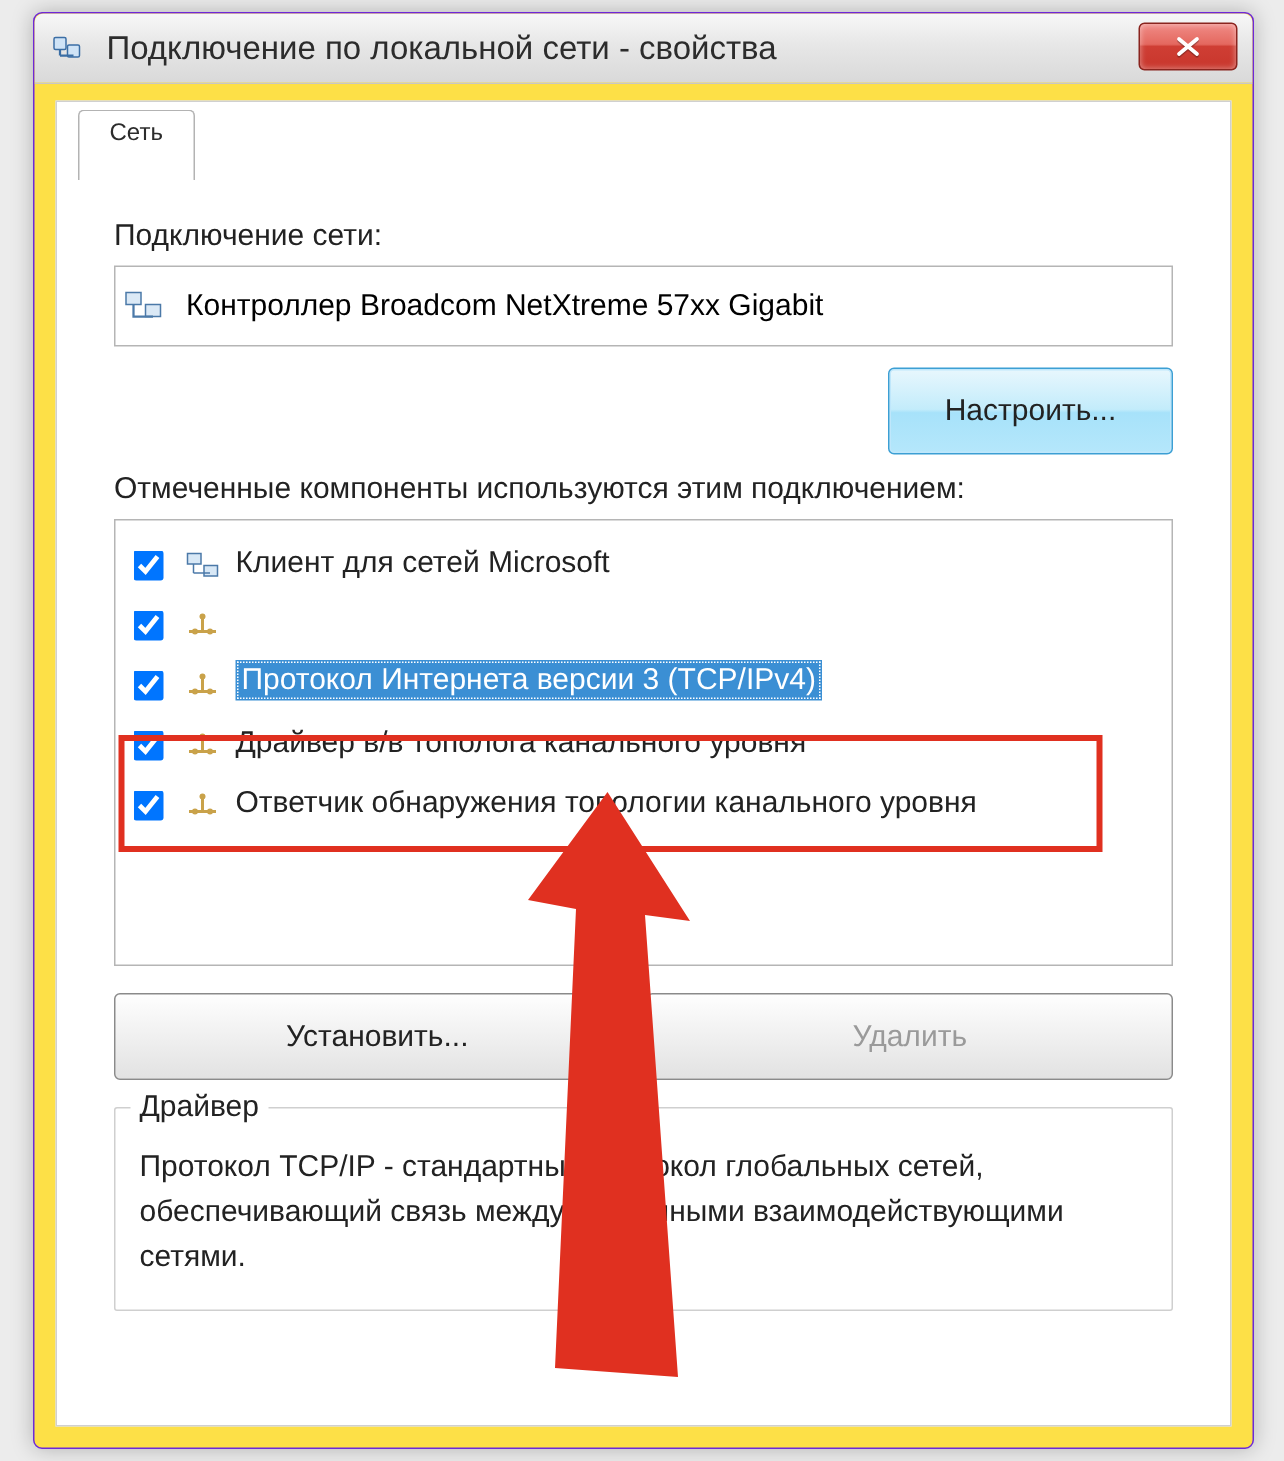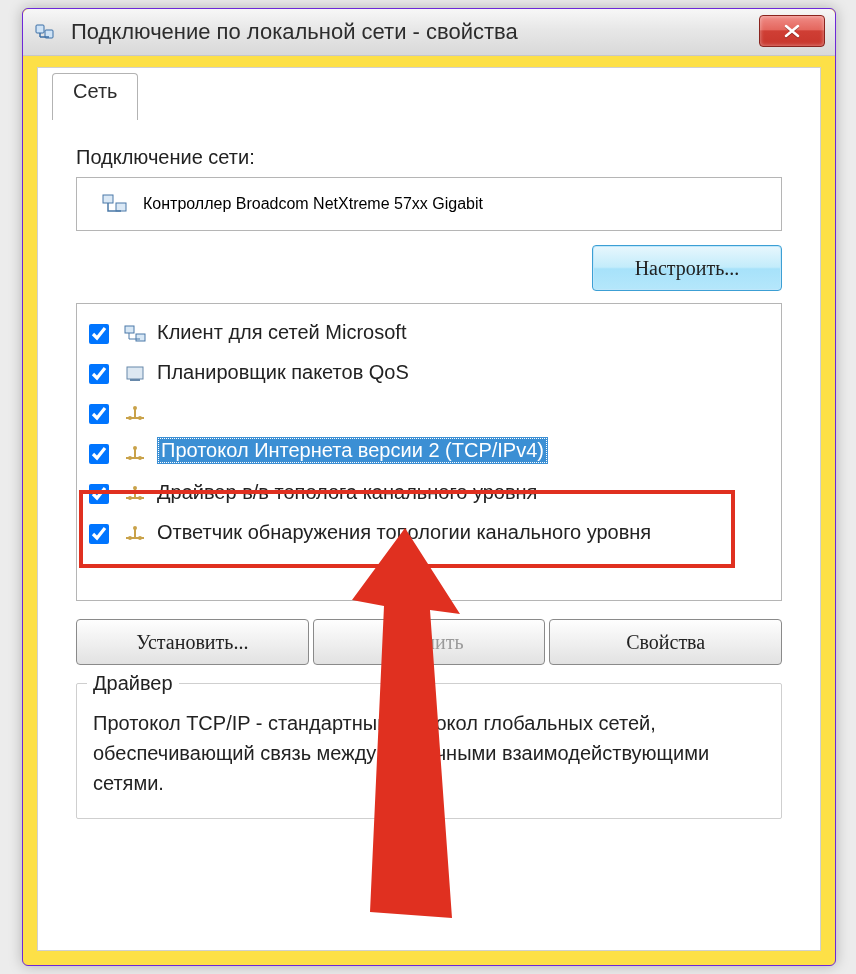--- a/index.html
+++ b/index.html
@@ -78,21 +78,21 @@
   .tab {
     position: absolute;
     bottom: -1px;
     left: 0;
     height: 40px;
     background: #fff;
     border: 1px solid #b3b3b3;
     border-bottom: 1px solid #fff;
     border-radius: 4px 4px 0 0;
     padding: 6px 20px 0 20px;
-    font-size: 20px;
+    font-size: 16px;
     color: #2c2c2c;
   }
   .tab-body {
     position: absolute;
     left: 14px; right: 14px;
     top: 52px; bottom: 14px;
     background: #fff;
   }
   .inner {
     padding: 26px 24px 10px 24px;
@@ -101,38 +101,38 @@
     font-size: 20px;
     color: #222;
     margin-bottom: 8px;
   }
   .device-box {
     border: 1px solid #b5b5b5;
     background: #fff;
     height: 52px;
     display: flex;
     align-items: center;
-    padding: 0 24px;
-    font-size: 16px;
+    padding: 0 5px;
+    font-size: 20px;
   }
   .device-box .nic-icon {
     width: 28px; height: 28px; margin-right: 14px;
     display: inline-flex; align-items: center; justify-content: center;
   }
   .cfg-btn-row {
     display: flex;
     justify-content: flex-end;
     margin-top: 14px;
     margin-bottom: 12px;
   }
   button.win {
-    height: 46px;
+    height: 58px;
     min-width: 190px;
     padding: 0 34px;
-    font-family: Liberation Serif, serif;
+    font-family: Liberation Sans, sans-serif;
     font-size: 20px;
     background: linear-gradient(to bottom,#fefefe,#e2e2e2);
     border: 1px solid #8a8a8a;
     border-radius: 4px;
     color: #222;
   }
   button.win.hot {
     background: linear-gradient(to bottom,#e8f7fd,#c3ecfb 48%,#a7e2fa 52%,#b5e7fb);
     border: 1px solid #3c9fd4;
     box-shadow: 0 0 0 1px #bfe7fb inset;
@@ -244,43 +244,34 @@
               <rect x="1" y="2" width="10" height="8" fill="#dbe9f6" stroke="#4b79a8"></rect>
               <rect x="14" y="10" width="10" height="8" fill="#dbe9f6" stroke="#4b79a8"></rect>
               <polyline points="6,10 6,18 19,18" fill="none" stroke="#4b79a8" stroke-width="1.5"></polyline>
             </svg>
           </span>
           <span>Контроллер Broadcom NetXtreme 57xx Gigabit</span>
         </div>
         <div class="cfg-btn-row">
           <button class="win hot">Настроить...</button>
         </div>
+        <div class="label">Отмеченные компоненты используются этим подключением:</div>
 
         <div class="list-box" id="listbox">
             <div class="list-item">
               <input type="checkbox" checked="" style="">
               <span class="proto-icon">
                 <svg width="22" height="18" viewBox="0 0 22 18">
                   <rect x="1" y="1" width="9" height="7" fill="#d8e8f6" stroke="#4b79a8"></rect>
                   <rect x="12" y="9" width="9" height="7" fill="#d8e8f6" stroke="#4b79a8"></rect>
                   <line x1="5" y1="8" x2="5" y2="14" stroke="#4b79a8"></line>
                   <line x1="5" y1="14" x2="16" y2="14" stroke="#4b79a8"></line>
                 </svg>
               </span>
               <span class="item-text">Клиент для сетей Microsoft</span>
-            </div>
-            <div class="list-item">
-              <input type="checkbox" checked="" style="">
-              <span class="proto-icon">
-                <svg width="22" height="18" viewBox="0 0 22 18">
-                  <rect x="3" y="2" width="16" height="12" fill="#dde8f2" stroke="#6788aa"></rect>
-                  <rect x="6" y="14" width="10" height="2" fill="#6788aa"></rect>
-                </svg>
-              </span>
-              <span class="item-text">Планировщик пакетов QoS</span>
             </div>
             <div class="list-item">
               <input type="checkbox" checked="" style="">
               <span class="proto-icon">
                 <svg width="22" height="18" viewBox="0 0 22 18">
                   <line x1="2" y1="13" x2="20" y2="13" stroke="#c9a24a" stroke-width="2"></line>
                   <circle cx="6" cy="13" r="2" fill="#c9a24a"></circle>
                   <circle cx="16" cy="13" r="2" fill="#c9a24a"></circle>
                   <line x1="11" y1="3" x2="11" y2="13" stroke="#c9a24a" stroke-width="2"></line>
                   <circle cx="11" cy="3" r="2" fill="#c9a24a"></circle>
@@ -291,21 +282,21 @@
               <input type="checkbox" checked="" style="">
               <span class="proto-icon">
                 <svg width="22" height="18" viewBox="0 0 22 18">
                   <line x1="2" y1="13" x2="20" y2="13" stroke="#c9a24a" stroke-width="2"></line>
                   <circle cx="6" cy="13" r="2" fill="#c9a24a"></circle>
                   <circle cx="16" cy="13" r="2" fill="#c9a24a"></circle>
                   <line x1="11" y1="3" x2="11" y2="13" stroke="#c9a24a" stroke-width="2"></line>
                   <circle cx="11" cy="3" r="2" fill="#c9a24a"></circle>
                 </svg>
               </span>
-              <span class="item-text">Протокол Интернета версии 2 (TCP/IPv4)</span>
+              <span class="item-text">Протокол Интернета версии 3 (TCP/IPv4)</span>
             </div>
             <div class="list-item">
               <input type="checkbox" checked="" style="">
               <span class="proto-icon">
                 <svg width="22" height="18" viewBox="0 0 22 18">
                   <line x1="2" y1="13" x2="20" y2="13" stroke="#c9a24a" stroke-width="2"></line>
                   <circle cx="6" cy="13" r="2" fill="#c9a24a"></circle>
                   <circle cx="16" cy="13" r="2" fill="#c9a24a"></circle>
                   <line x1="11" y1="3" x2="11" y2="13" stroke="#c9a24a" stroke-width="2"></line>
                   <circle cx="11" cy="3" r="2" fill="#c9a24a"></circle>
@@ -324,21 +315,20 @@
                   <circle cx="11" cy="3" r="2" fill="#c9a24a"></circle>
                 </svg>
               </span>
               <span class="item-text">Ответчик обнаружения топологии канального уровня</span>
             </div>
           </div>
 
         <div class="btn-row">
           <button class="win">Установить...</button>
           <button class="win" disabled="">Удалить</button>
-          <button class="win">Свойства</button>
         </div>
 
         <div class="group">
           <span class="legend">Драйвер</span>
           <div class="desc">Протокол TCP/IP - стандартный протокол глобальных сетей, обеспечивающий связь между различными взаимодействующими сетями.</div>
         </div>
       </div>
     </div>
   </div>
 </div>

